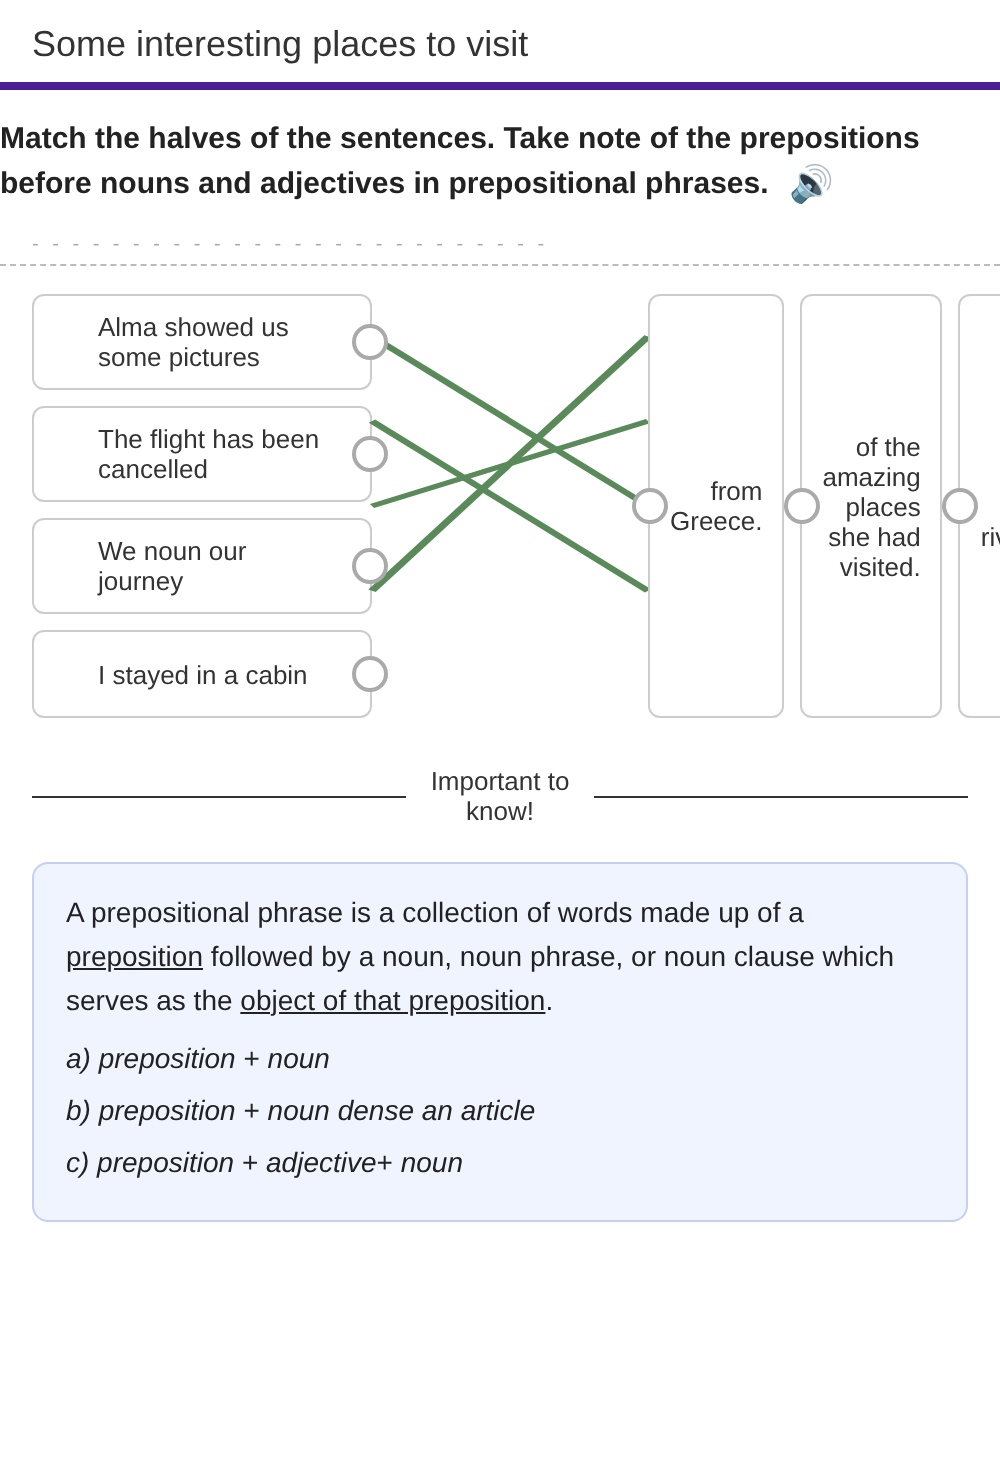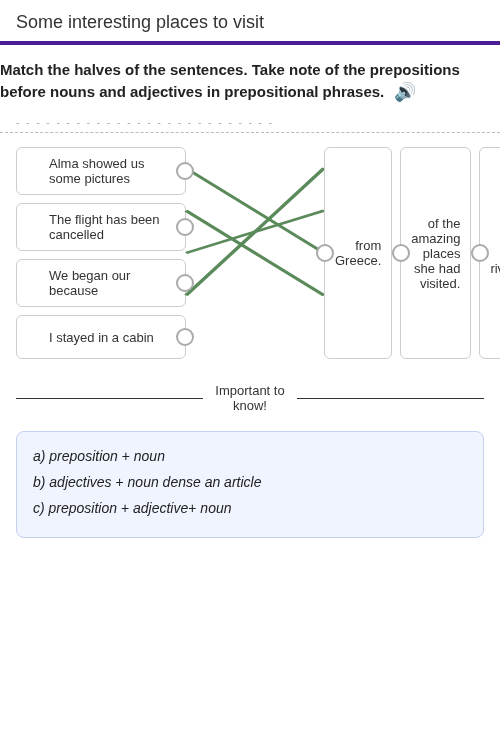--- a/index.html
+++ b/index.html
@@ -203,21 +203,21 @@
     <div class="left-column">
       <div class="match-item-left">
         <span>Alma showed us some pictures</span>
         <div class="circle-left"></div>
       </div>
       <div class="match-item-left">
         <span>The flight has been cancelled</span>
         <div class="circle-left"></div>
       </div>
       <div class="match-item-left">
-        <span>We began our because</span>
+        <span>We noun our journey</span>
         <div class="circle-left"></div>
       </div>
       <div class="match-item-left">
         <span>I stayed in a cabin</span>
         <div class="circle-left"></div>
       </div>
     </div>
 
     <div class="connector-area">
       <svg class="lines-svg" viewBox="0 0 80 220" preserveAspectRatio="none">
@@ -247,16 +247,19 @@
   </div>
 </div>
 
 <div class="important-section">
   <div class="line-hr"></div>
   <div class="important-label">Important to<br>know!</div>
   <div class="line-hr"></div>
 </div>
 
 <div class="info-box">
+  <p>
+    A prepositional phrase is a collection of words made up of a <u>preposition</u> followed by a noun, noun phrase, or noun clause which serves as the <u>object of that preposition</u>.
+  </p>
   <p class="rule"><em>a) preposition</em> <span class="plus-sign">+</span> <em>noun</em></p>
-  <p class="rule"><em>b) adjectives</em> <span class="plus-sign">+</span> <em>noun dense an article</em></p>
+  <p class="rule"><em>b) preposition</em> <span class="plus-sign">+</span> <em>noun dense an article</em></p>
   <p class="rule"><em>c) preposition</em> <span class="plus-sign">+</span> <em>adjective</em><span class="plus-sign">+</span> <em>noun</em></p>
 </div>
 
 </body></html>

